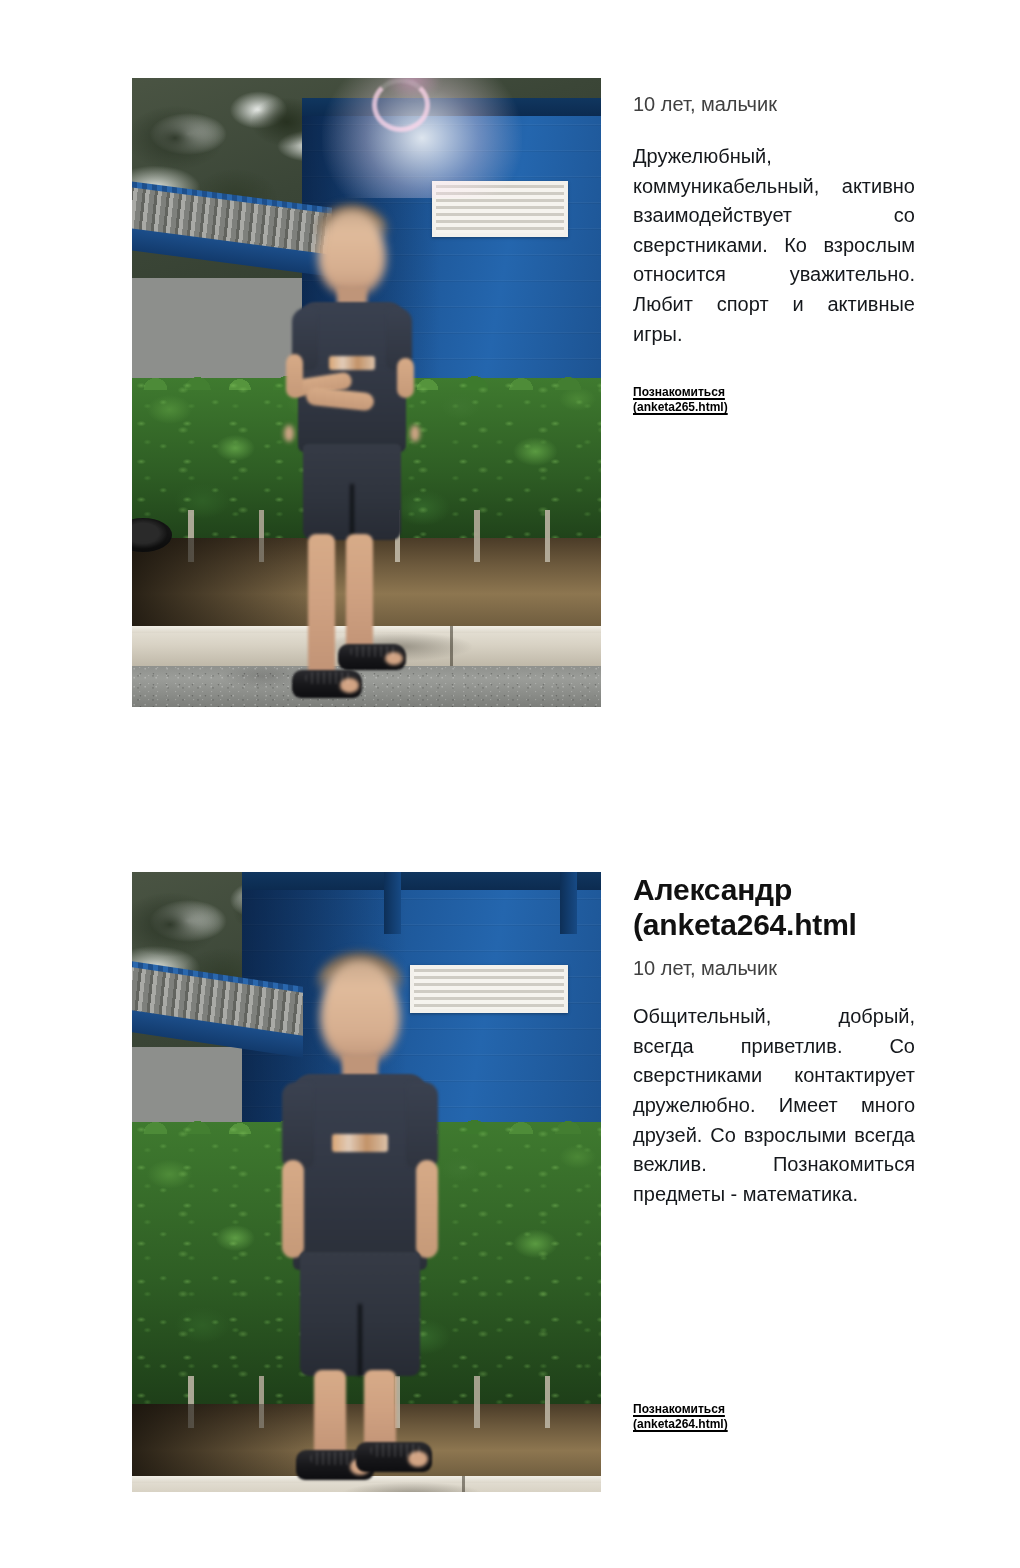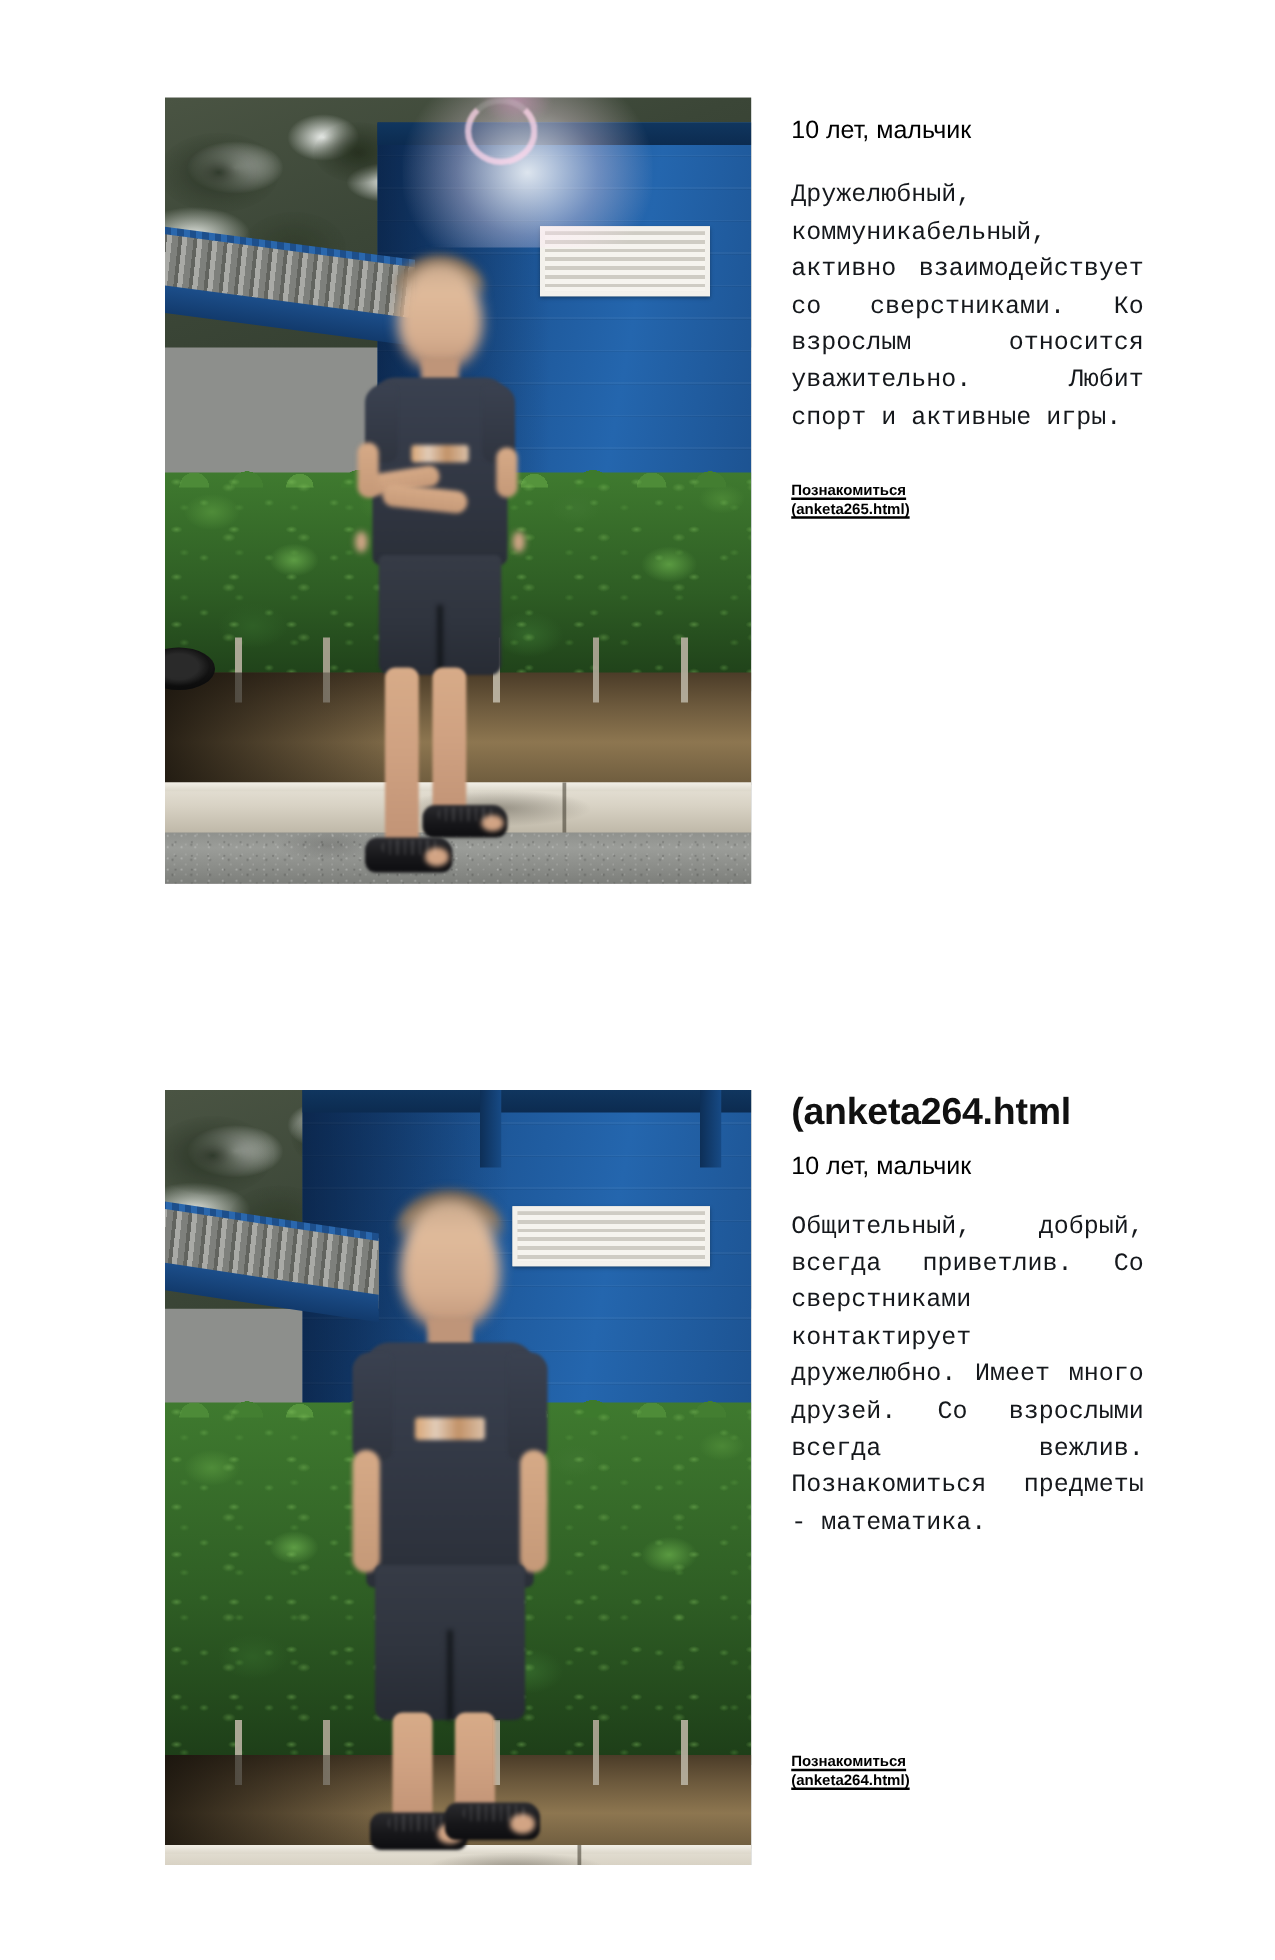--- a/index.html
+++ b/index.html
@@ -54,34 +54,33 @@
     white-space: nowrap;
     overflow: hidden;
   }
   .title .name { display: block; }
   .title .anchor { display: block; }
 
   .subtitle {
     font-size: 20px;
     font-weight: normal;
     line-height: 1.2;
-    color: #000000;
+    color: #404040;
     margin-top: 14px;
     white-space: nowrap;
   }
 
   .desc {
     font-size: 20px;
     font-weight: normal;
     line-height: 1.48;
     color: #15181c;
     text-align: justify;
     text-justify: inter-word;
     margin-top: 26px;
-    font-family: Liberation Mono, monospace;
   }
   #card-1 .desc {
     margin-top: 22px;
     height: 296px;
     overflow: visible;
   }
 
   .link {
     display: block;
     font-size: 12px;
@@ -608,20 +607,21 @@
           <div class="toes"></div>
         </div>
       </div>
 
       <div class="photo-blur-soft"></div>
     </div>
   </div>
 
   <div class="text-col">
     <div class="title">
+      <span class="name">Александр</span>
       <span class="anchor">(anketa264.html</span>
     </div>
     <div class="subtitle">10 лет, мальчик</div>
     <div class="desc">Общительный, добрый, всегда приветлив. Со сверстниками контактирует дружелюбно. Имеет много друзей. Со взрослыми всегда вежлив. Познакомиться предметы - математика.</div>
     <a class="link" href="#">
       <span>Познакомиться</span><br>
       <span>(anketa264.html)</span>
     </a>
   </div>
 </div>

